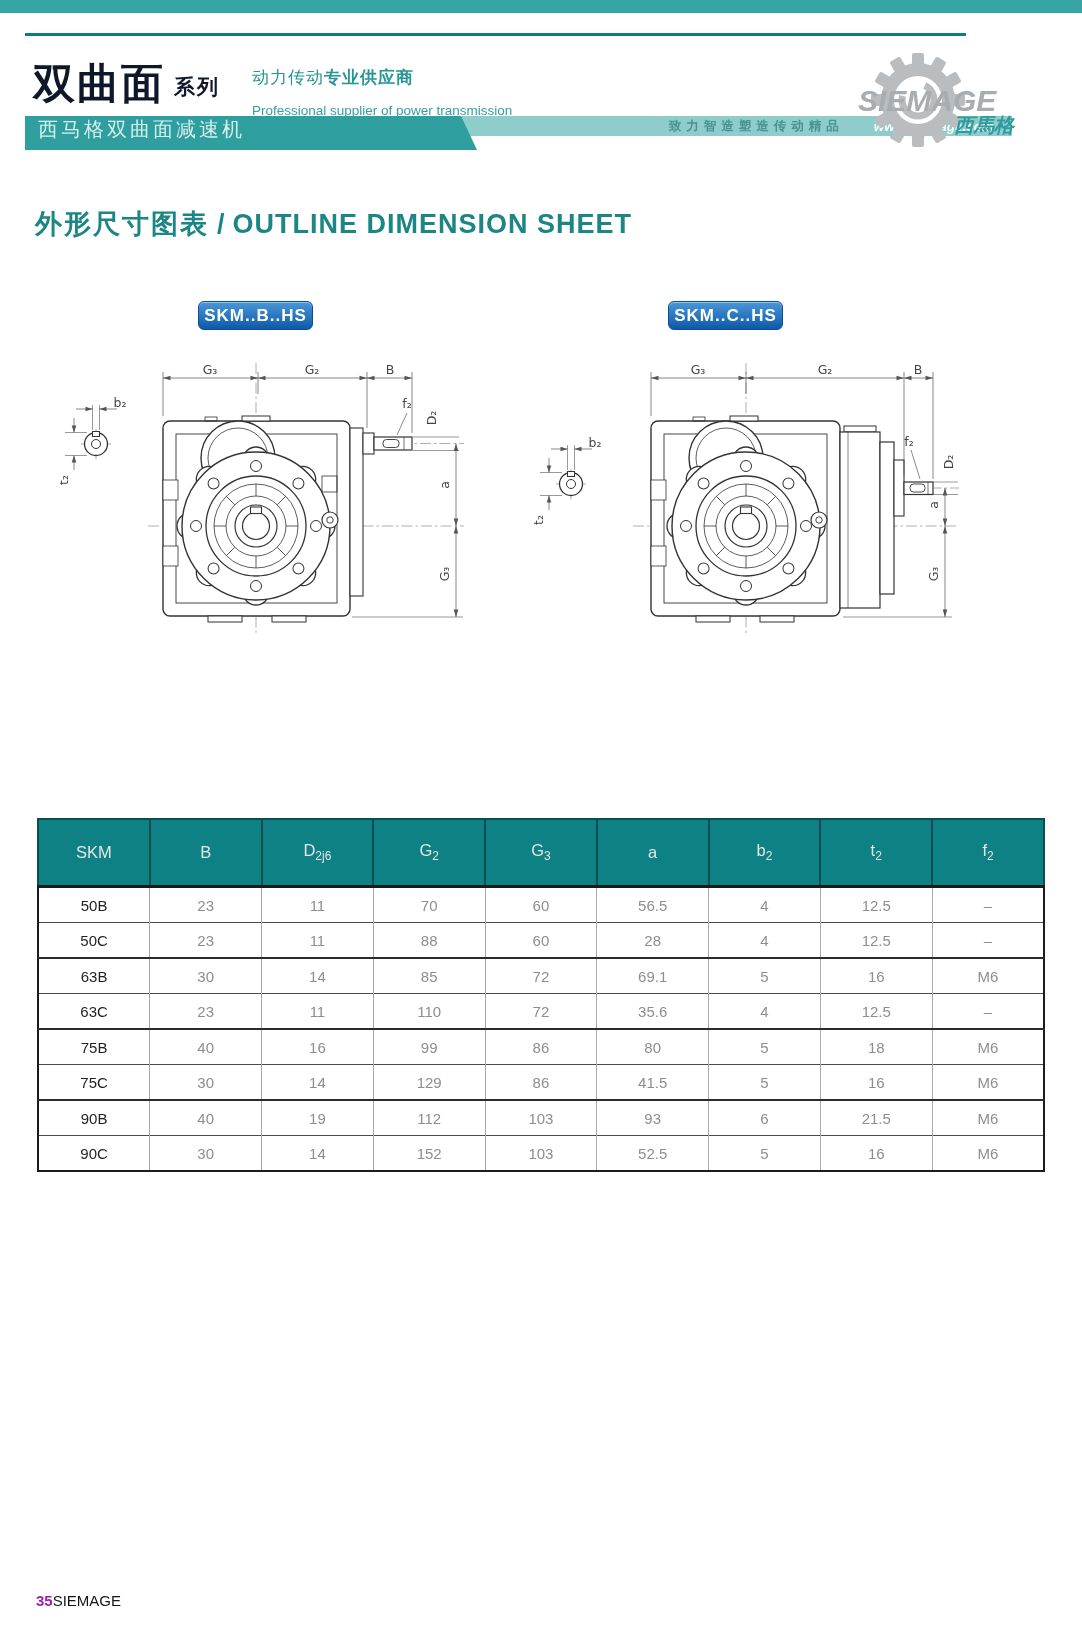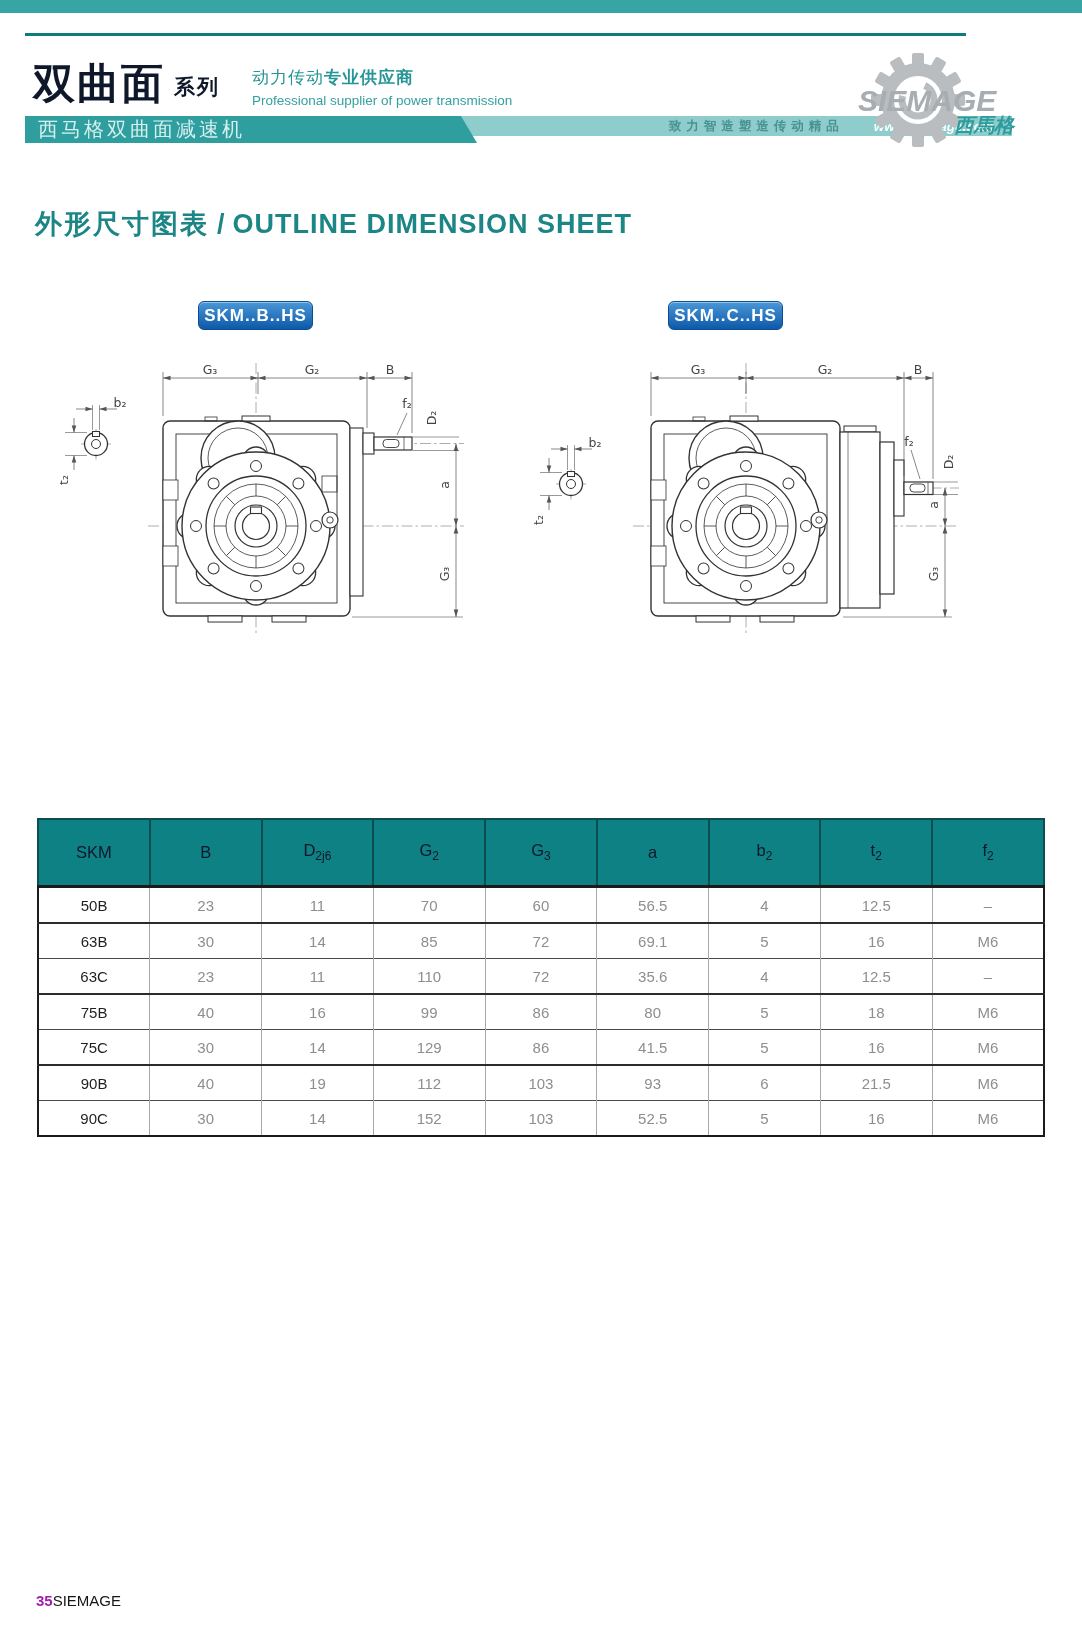--- a/index.html
+++ b/index.html
@@ -9,26 +9,26 @@
 
   
   .topbar{left:0;top:0;width:1082px;height:13px;background:#38a5a5;}
   .rule{left:25px;top:33px;width:941px;height:3px;background:#0f7c7c;}
   .series{left:33px;top:62px;display:flex;align-items:flex-end;color:#0f172a;font-weight:bold;}
   .series-cn{font-size:42px;line-height:1.05;letter-spacing:2px;}
   .series-tag{font-size:21px;margin-left:9px;margin-bottom:5px;letter-spacing:2px;}
   .supplier{left:252px;top:66px;color:#259595;}
   .supplier-l1{font-size:17px;letter-spacing:1px;}
   .supplier-l1 b{font-weight:900;}
-  .supplier-l2{font-size:13.5px;margin-top:4px;color:#35a0a0;}
+  .supplier-l2{font-size:13.5px;margin-top:14px;color:#35a0a0;}
   .banner-light{left:460px;top:116px;width:552px;height:20px;background:#8fcccc;display:flex;align-items:center;
                 justify-content:flex-end;gap:30px;padding-right:18px;box-sizing:border-box;}
   .slogan{color:#489292;font-size:12.5px;letter-spacing:5px;font-weight:bold;}
   .site{color:#ffffff;font-size:13.5px;font-weight:bold;font-style:italic;}
-  .banner-dark{left:25px;top:116px;width:452px;height:27px;background:#2f9e9e;
+  .banner-dark{left:25px;top:116px;width:452px;height:34px;background:#2f9e9e;
                clip-path:polygon(0 0,calc(100% - 16px) 0,100% 100%,0 100%);
                color:#d6efef;font-size:20px;letter-spacing:3px;line-height:27px;padding-left:13px;box-sizing:border-box;}
   .logo{left:838px;top:46px;width:244px;height:104px;}
   .logo svg{position:absolute;left:30px;top:4px;}
   .brand-en{position:absolute;left:20px;top:38px;font-size:30px;font-weight:900;font-style:italic;
             color:#a8adb1;letter-spacing:0px;}
   .brand-cn{position:absolute;left:116px;top:66px;font-size:20px;font-weight:bold;font-style:italic;color:#2d9c9c;}
 
   
   .title{left:35px;top:206px;display:flex;align-items:baseline;color:#1c8585;font-weight:bold;}
@@ -42,21 +42,21 @@
          background:linear-gradient(#4a97d8,#0e59a8);box-shadow:inset 0 1px 0 rgba(255,255,255,.45);}
   .badge-b{left:198px;top:301px;}
   .badge-c{left:668px;top:301px;}
   #svg-b{left:60px;top:336px;}
   #svg-c{left:533px;top:336px;}
   .dimtext{font-size:12.5px;fill:#444;font-family:"DejaVu Sans",sans-serif;}
 
   
   .dim-table{left:37px;top:818px;}
   table{border-collapse:collapse;width:1008px;table-layout:fixed;border:2px solid #1b1b1b;}
-  thead th{background:#0e8184;color:#0f172a;height:63px;font-weight:400;font-size:16.5px;
+  thead th{background:#0e8184;color:#e5e5e5;height:63px;font-weight:400;font-size:16.5px;
            border:2px solid #0b4e50;border-bottom:3px solid #1b1b1b;}
   th sub{font-size:12px;}
   tbody td{height:34px;text-align:center;font-size:15px;color:#8e8e8e;padding:0;
            border-top:1.6px solid #4a4a4a;border-left:1px solid #a8a8a8;}
   tbody td:first-child{color:#1f1f1f;border-left:none;}
   tbody tr.grp td{border-top:2.5px solid #2b2b2b;}
 
   
   .footer{left:36px;top:1592px;font-size:15px;}
   .pageno{color:#a21caf;font-weight:bold;}
@@ -396,20 +396,31 @@
             <td>50B</td>
             <td>23</td>
             <td>11</td>
             <td>70</td>
             <td>60</td>
             <td>56.5</td>
             <td>4</td>
             <td>12.5</td>
             <td>–</td>
           </tr>
+          <tr>
+            <td>50C</td>
+            <td>23</td>
+            <td>11</td>
+            <td>88</td>
+            <td>60</td>
+            <td>28</td>
+            <td>4</td>
+            <td>12.5</td>
+            <td>–</td>
+          </tr>
           <tr class="grp">
             <td>63B</td>
             <td>30</td>
             <td>14</td>
             <td>85</td>
             <td>72</td>
             <td>69.1</td>
             <td>5</td>
             <td>16</td>
             <td>M6</td>

